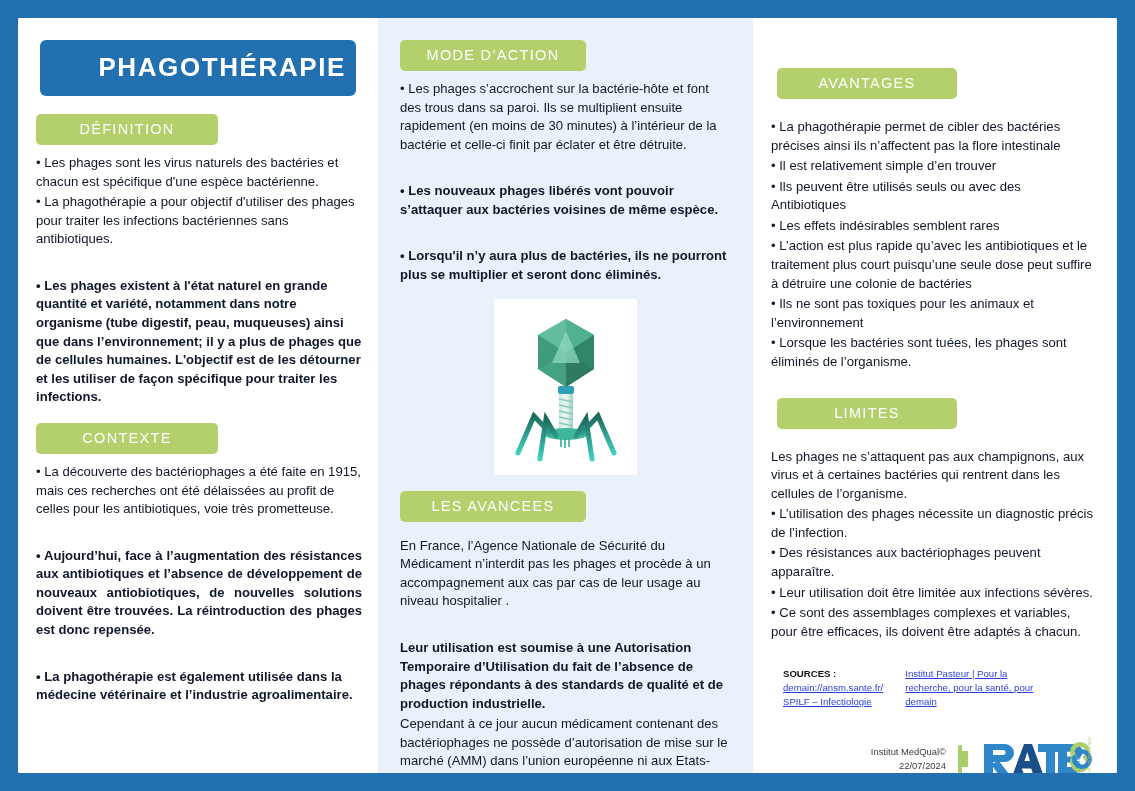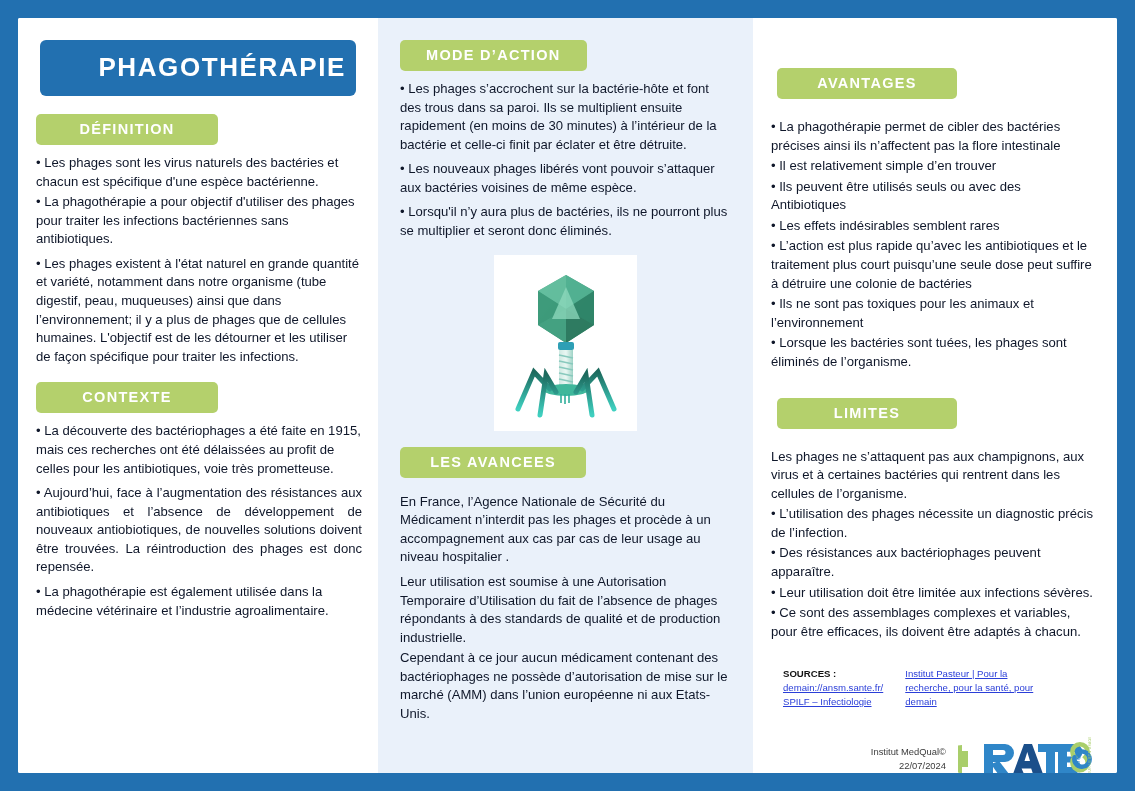--- a/index.html
+++ b/index.html
@@ -42,36 +42,36 @@
   .sec-head {
     background: #b4d06c;
     border-radius: 5px;
     display: inline-block;
     padding: 6px 26px 7px 26px;
     margin-bottom: 9px;
   }
   .sec-head span {
     color: #ffffff;
     font-size: 14.5px;
-    font-weight: bold;
+    font-weight: normal;
     letter-spacing: 1.3px;
   }
   .sec-head.w1 { min-width: 182px; text-align: center; }
   .sec-head.w2 { min-width: 182px; text-align: center; }
   .sec-head.mid { min-width: 186px; text-align: center; }
   .sec-head.right { min-width: 180px; text-align: center; margin-left: 6px; }
 
   
   .body-txt {
     font-size: 13.1px;
     line-height: 1.42;
     color: #0f172a;
   }
   .body-txt p { margin: 0 0 2px 0; }
-  .body-txt p.gap { margin-top: 6px; }
+  .body-txt p.gap { margin-top: 28px; font-weight: bold; }
   .body-txt p.just { text-align: justify; }
 
   
   .phage-box {
     width: 143px; height: 176px;
     background: #ffffff;
     margin: 14px auto 16px auto;
     display: flex; align-items: center; justify-content: center;
   }
 

